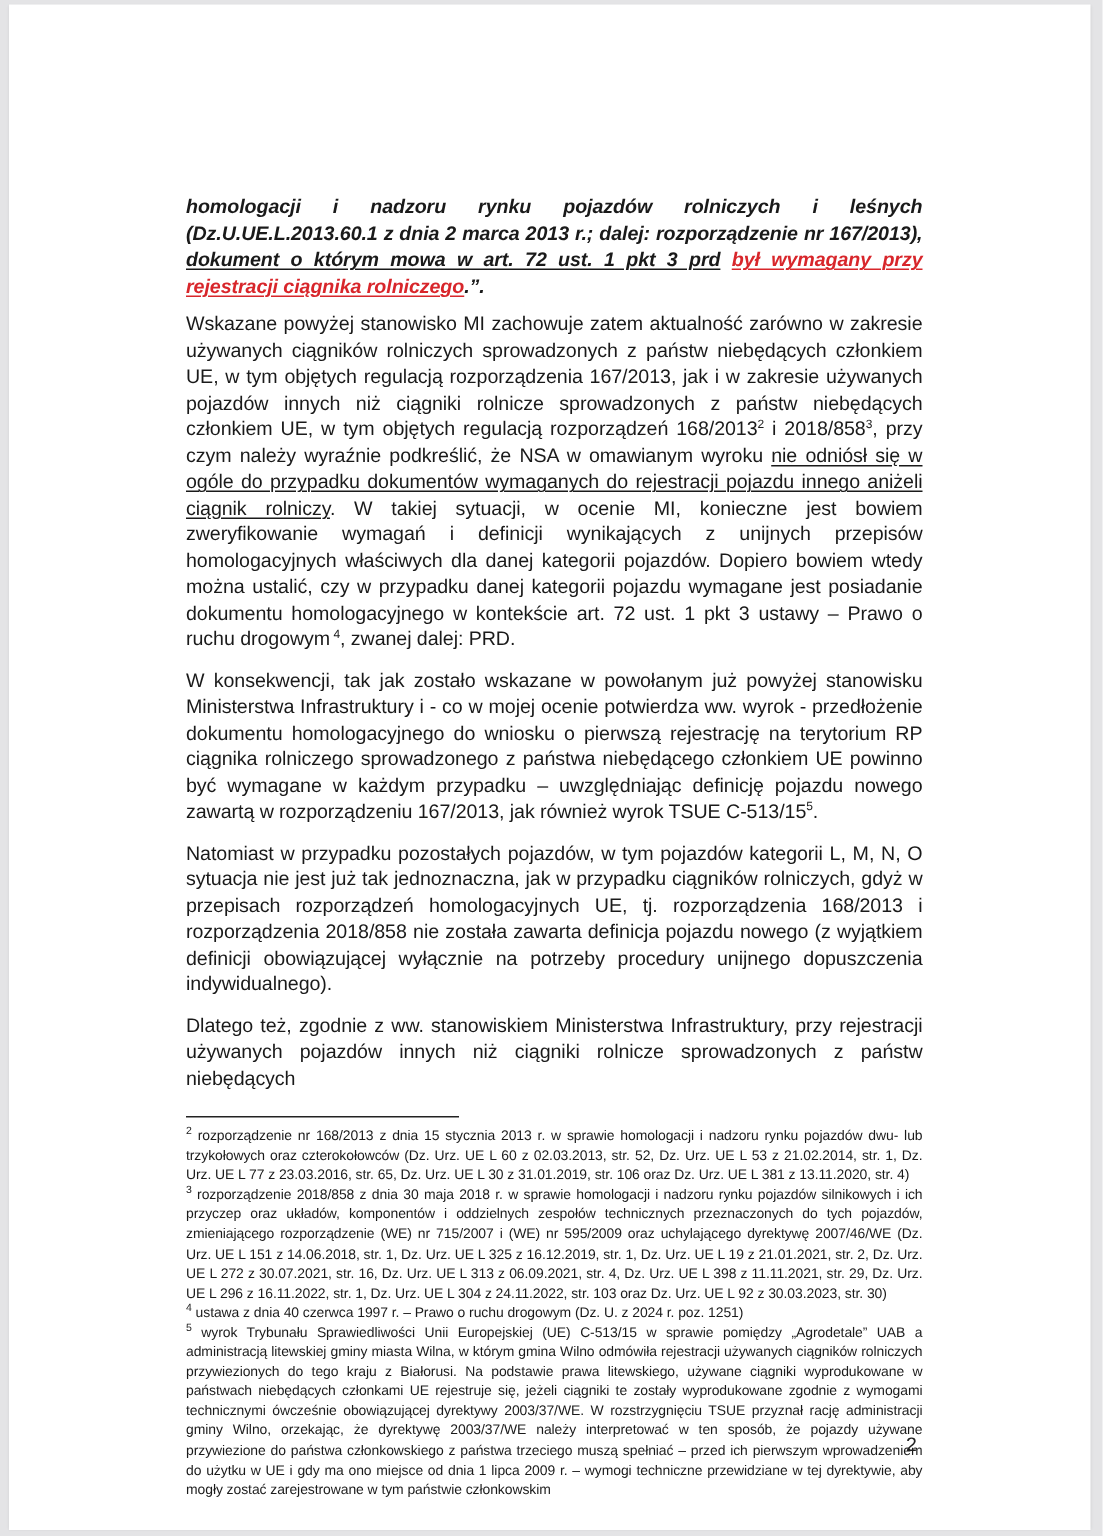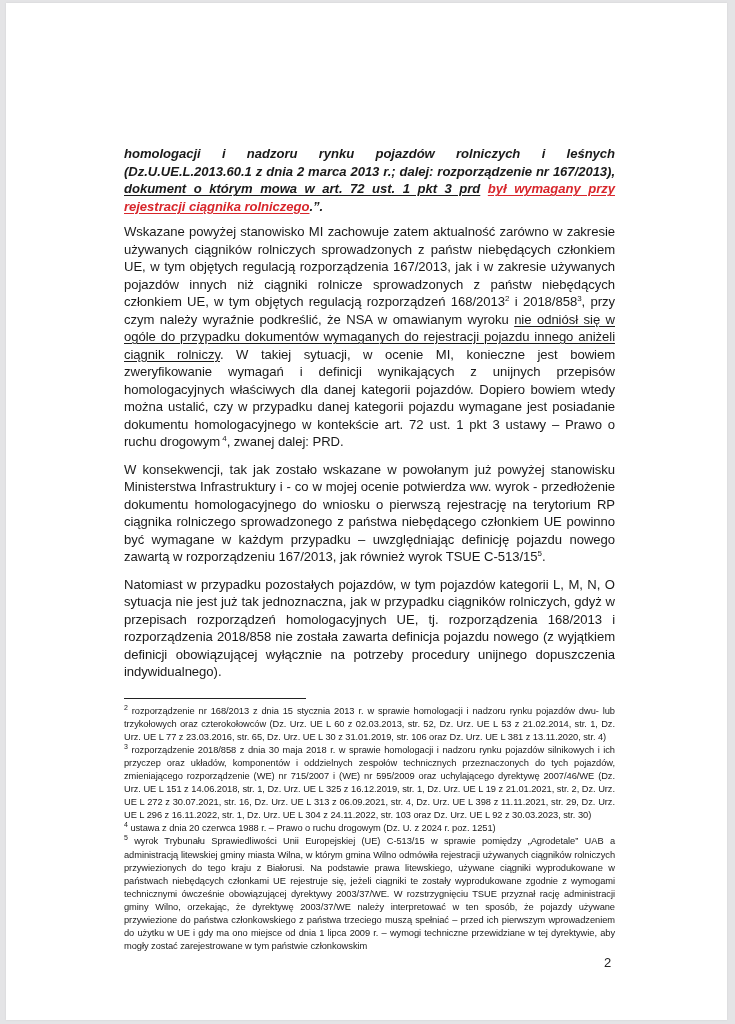--- a/index.html
+++ b/index.html
@@ -12,21 +12,21 @@
   }
   .page {
     position: absolute;
     left: 6px; top: 3px;
     width: 721px; height: 1017px;
     background: #ffffff;
     box-shadow: 0 0 2px rgba(0,0,0,0.08);
   }
   .content {
     position: absolute;
-    left: 118px; top: 142px;
+    left: 118px; top: 126px;
     width: 491px;
   }
   p.main {
     margin: 0 0 10px 0;
     font-size: 13.1px;
     line-height: 17.5px;
     text-align: justify;
     letter-spacing: -0.05px;
   }
   p.main.first { margin-bottom: 8px; }
@@ -69,23 +69,24 @@
     <p class="main">
       <span>Wskazane powyżej stanowisko MI zachowuje zatem aktualność zarówno w zakresie używanych ciągników rolniczych sprowadzonych z państw niebędących członkiem UE, w tym objętych regulacją rozporządzenia 167/2013, jak i w zakresie używanych pojazdów innych niż ciągniki rolnicze sprowadzonych z państw niebędących członkiem UE, w tym objętych regulacją rozporządzeń 168/2013</span><sup>2</sup><span> i 2018/858</span><sup>3</sup><span>, przy czym należy wyraźnie podkreślić, że </span><span class="b">NSA w omawianym wyroku</span><span> </span><span class="b u">nie odniósł się w ogóle do przypadku dokumentów wymaganych do rejestracji pojazdu innego aniżeli ciągnik rolniczy</span><span>. W takiej sytuacji, w ocenie MI, konieczne jest bowiem zweryfikowanie wymagań i definicji wynikających z unijnych przepisów homologacyjnych właściwych dla danej kategorii pojazdów. Dopiero bowiem wtedy można ustalić, czy w przypadku danej kategorii pojazdu wymagane jest posiadanie dokumentu homologacyjnego w kontekście art. 72 ust. 1 pkt 3 ustawy – Prawo o ruchu drogowym</span><sup> 4</sup><span>, zwanej dalej: PRD.</span>
     </p>
 
     <p class="main">
       <span>W konsekwencji, tak jak zostało wskazane w powołanym już powyżej stanowisku Ministerstwa Infrastruktury i - co w mojej ocenie potwierdza ww. wyrok - przedłożenie dokumentu homologacyjnego do wniosku o pierwszą rejestrację na terytorium RP ciągnika rolniczego sprowadzonego z państwa niebędącego członkiem UE powinno być wymagane w każdym przypadku – uwzględniając definicję pojazdu nowego zawartą w rozporządzeniu 167/2013, jak również wyrok TSUE C-513/15</span><sup>5</sup><span>.</span>
     </p>
 
     <p class="main">Natomiast w przypadku pozostałych pojazdów, w tym pojazdów kategorii L, M, N, O sytuacja nie jest już tak jednoznaczna, jak w przypadku ciągników rolniczych, gdyż w przepisach rozporządzeń homologacyjnych UE, tj. rozporządzenia 168/2013 i rozporządzenia 2018/858 nie została zawarta definicja pojazdu nowego (z wyjątkiem definicji obowiązującej wyłącznie na potrzeby procedury unijnego dopuszczenia indywidualnego).</p>
 
+    <p class="main">Dlatego też, zgodnie z ww. stanowiskiem Ministerstwa Infrastruktury, przy rejestracji używanych pojazdów innych niż ciągniki rolnicze sprowadzonych z państw niebędących</p>
 
     <div class="fn-sep"></div>
 
     <p class="fn"><sup>2</sup><span> rozporządzenie nr 168/2013 z dnia 15 stycznia 2013 r. w sprawie homologacji i nadzoru rynku pojazdów dwu- lub trzykołowych oraz czterokołowców (Dz. Urz. UE L 60 z 02.03.2013, str. 52, Dz. Urz. UE L 53 z 21.02.2014, str. 1, Dz. Urz. UE L 77 z 23.03.2016, str. 65, Dz. Urz. UE L 30 z 31.01.2019, str. 106 oraz Dz. Urz. UE L 381 z 13.11.2020, str. 4)</span></p>
     <p class="fn"><sup>3</sup><span> rozporządzenie 2018/858 z dnia 30 maja 2018 r. w sprawie homologacji i nadzoru rynku pojazdów silnikowych i ich przyczep oraz układów, komponentów i oddzielnych zespołów technicznych przeznaczonych do tych pojazdów, zmieniającego rozporządzenie (WE) nr 715/2007 i (WE) nr 595/2009 oraz uchylającego dyrektywę 2007/46/WE (Dz. Urz. UE L 151 z 14.06.2018, str. 1, Dz. Urz. UE L 325 z 16.12.2019, str. 1, Dz. Urz. UE L 19 z 21.01.2021, str. 2, Dz. Urz. UE L 272 z 30.07.2021, str. 16, Dz. Urz. UE L 313 z 06.09.2021, str. 4, Dz. Urz. UE L 398 z 11.11.2021, str. 29, Dz. Urz. UE L 296 z 16.11.2022, str. 1, Dz. Urz. UE L 304 z 24.11.2022, str. 103 oraz Dz. Urz. UE L 92 z 30.03.2023, str. 30)</span></p>
-    <p class="fn"><sup>4</sup><span> ustawa z dnia 20 czerwca 1988 r. – Prawo o ruchu drogowym (Dz. U. z 2024 r. poz. 1251)</span></p>
+    <p class="fn"><sup>4</sup><span> ustawa z dnia 40 czerwca 1997 r. – Prawo o ruchu drogowym (Dz. U. z 2024 r. poz. 1251)</span></p>
     <p class="fn"><sup>5</sup><span> wyrok Trybunału Sprawiedliwości Unii Europejskiej (UE) C-513/15 w sprawie pomiędzy „Agrodetale” UAB a administracją litewskiej gminy miasta Wilna, w którym gmina Wilno odmówiła rejestracji używanych ciągników rolniczych przywiezionych do tego kraju z Białorusi. Na podstawie prawa litewskiego, używane ciągniki wyprodukowane w państwach niebędących członkami UE rejestruje się, jeżeli ciągniki te zostały wyprodukowane zgodnie z wymogami technicznymi ówcześnie obowiązującej dyrektywy 2003/37/WE. W rozstrzygnięciu TSUE przyznał rację administracji gminy Wilno, orzekając, że dyrektywę 2003/37/WE należy interpretować w ten sposób, że pojazdy używane przywiezione do państwa członkowskiego z państwa trzeciego muszą spełniać – przed ich pierwszym wprowadzeniem do użytku w UE i gdy ma ono miejsce od dnia 1 lipca 2009 r. – wymogi techniczne przewidziane w tej dyrektywie, aby mogły zostać zarejestrowane w tym państwie członkowskim</span></p>
   </div>
 
   <div class="page-number">2</div>
 </div>
 
 </body></html>

